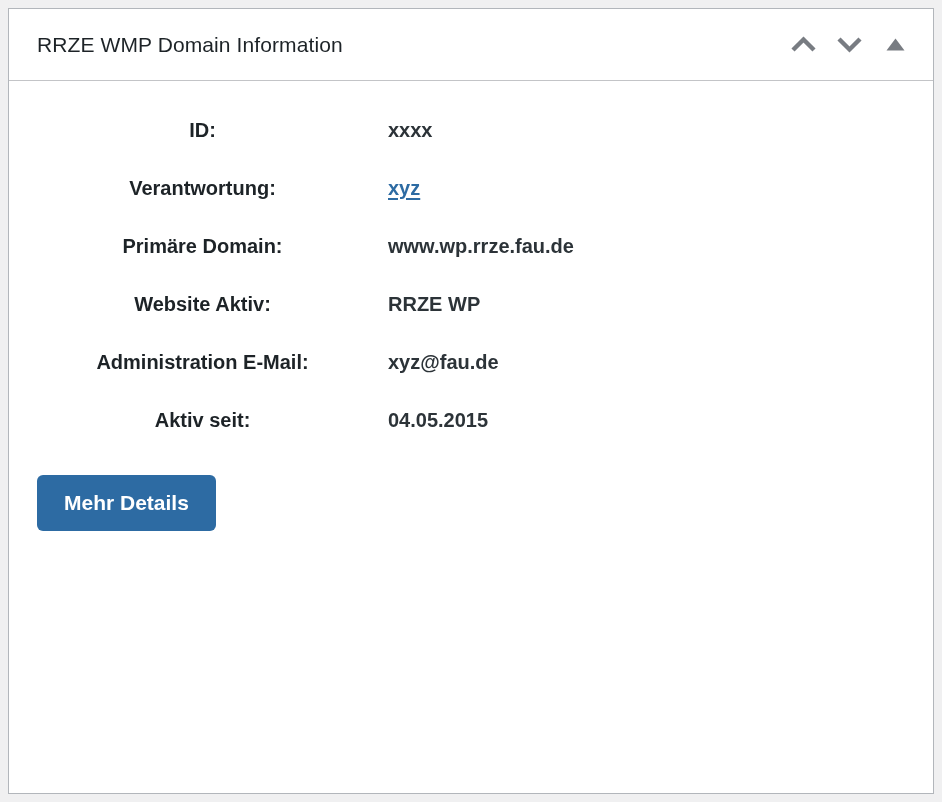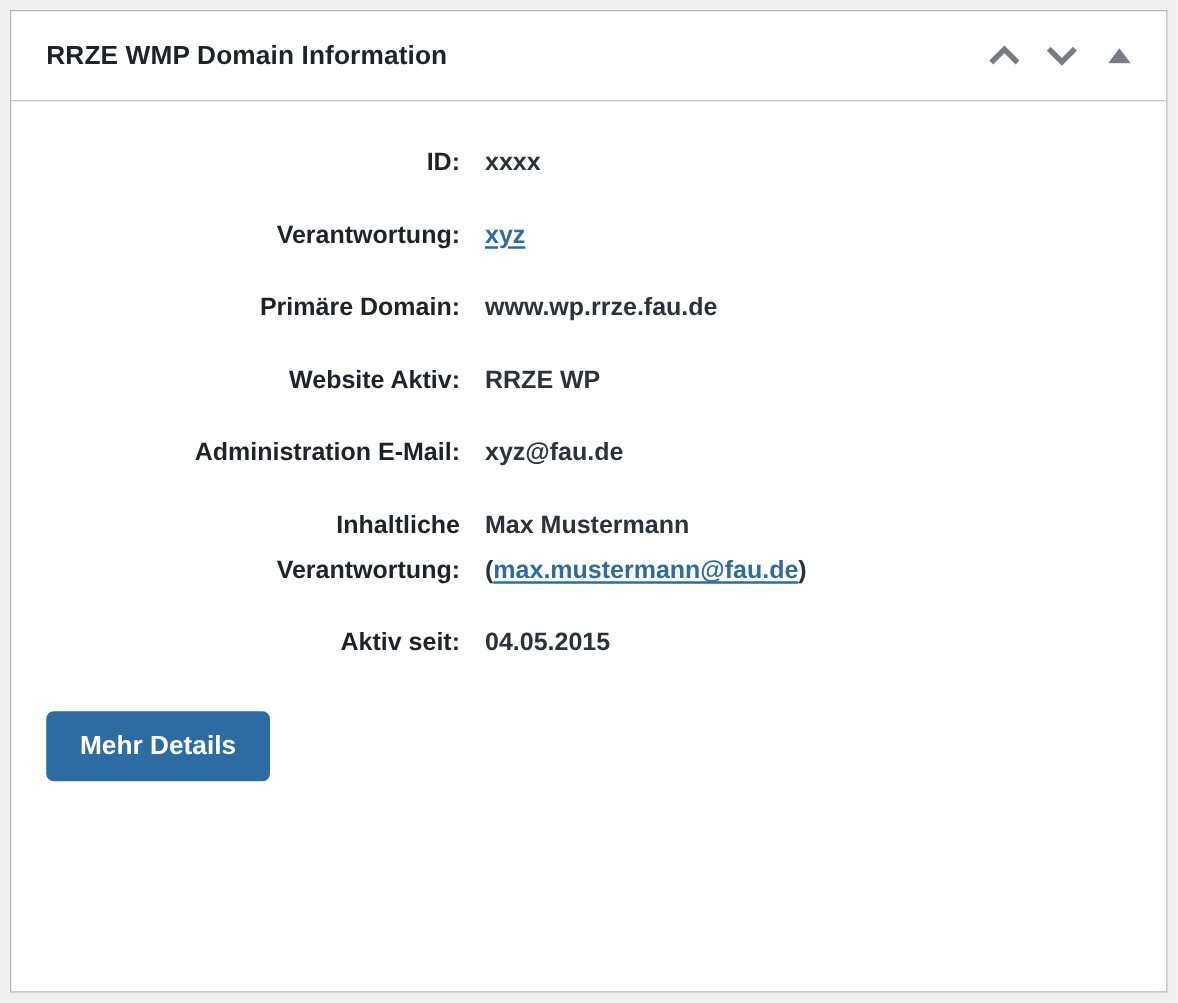--- a/index.html
+++ b/index.html
@@ -31,21 +31,21 @@
     display:flex;
     align-items:center;
     justify-content:space-between;
     height:72px;
     border-bottom:1px solid var(--divider);
     padding:0 18px 0 28px;
     flex:0 0 auto;
   }
   .postbox-title{
     font-size:21px;
-    font-weight:700;
+    font-weight:400;
     color:var(--text-dark);
     letter-spacing:0.1px;
   }
   .handle-actions{
     display:flex;
     align-items:center;
     gap:6px;
   }
   .handle-btn{
     background:transparent;
@@ -61,21 +61,21 @@
   .inside{
     flex:1 1 auto;
     padding:20px 28px 0 28px;
   }
   table.info-table{
     border-collapse:collapse;
     width:100%;
   }
   .info-table th{
     width:351px;
-    text-align:right;
+    text-align:center;
     vertical-align:middle;
     font-size:20px;
     font-weight:700;
     color:var(--text-dark);
     padding:11px 20px 11px 0;
     line-height:1.8;
     white-space:pre-line;
   }
   .info-table td{
     vertical-align:middle;
@@ -156,28 +156,20 @@
           </tr>
           <tr>
             <th>Website Aktiv:</th>
             <td><span>RRZE WP</span></td>
           </tr>
           <tr>
             <th>Administration E-Mail:</th>
             <td><span>xyz@fau.de</span></td>
           </tr>
           <tr>
-            <th>Inhaltliche
-Verantwortung:</th>
-            <td>
-              <span class="person-line">Max Mustermann</span>
-              <span class="person-line">(<a class="value-link" href="#">max.mustermann@fau.de</a>)</span>
-            </td>
-          </tr>
-          <tr>
             <th>Aktiv seit:</th>
             <td><span>04.05.2015</span></td>
           </tr>
         </tbody>
     </table>
     <button class="more-details-btn">Mehr Details</button>
   </div>
 </div>
 
 </body></html>

